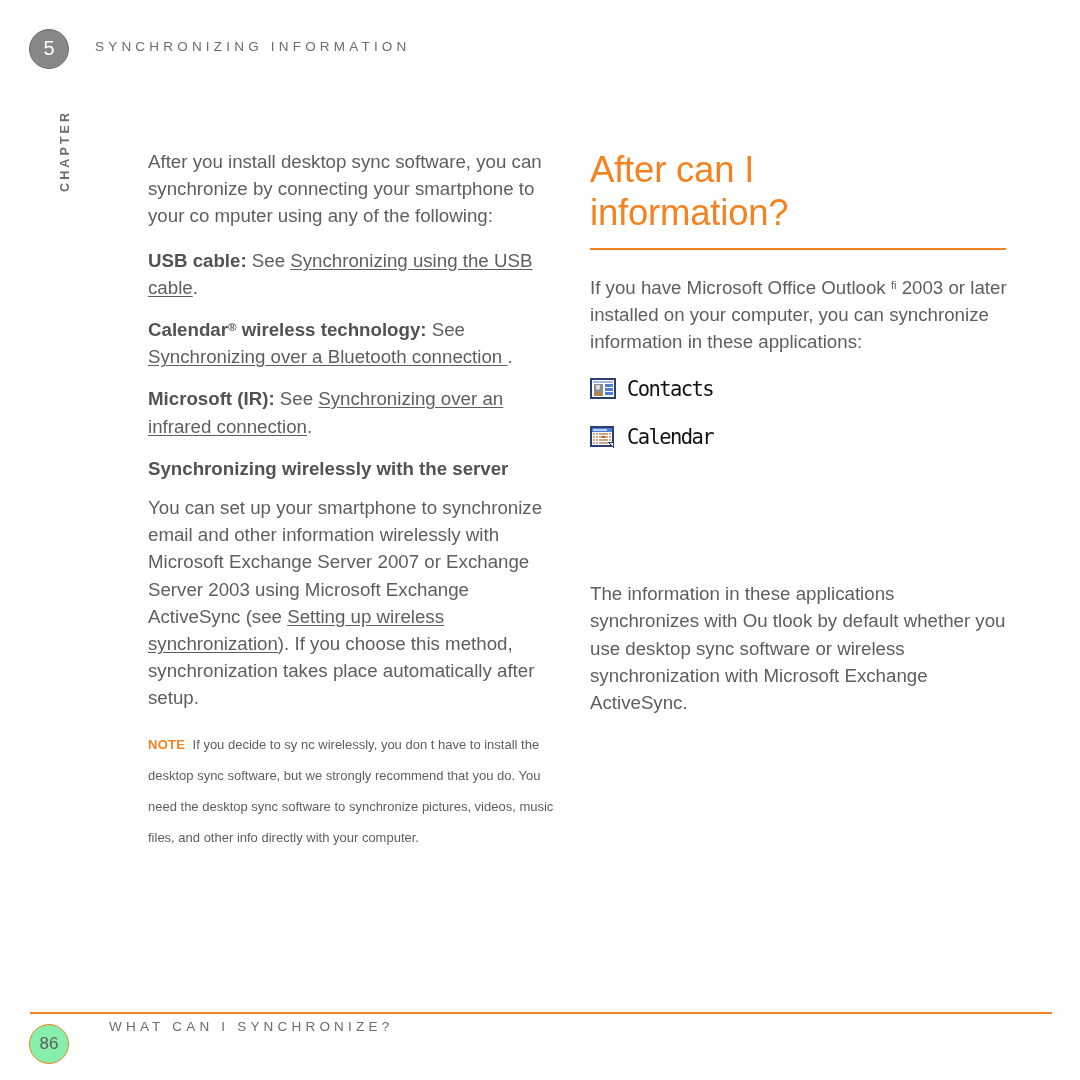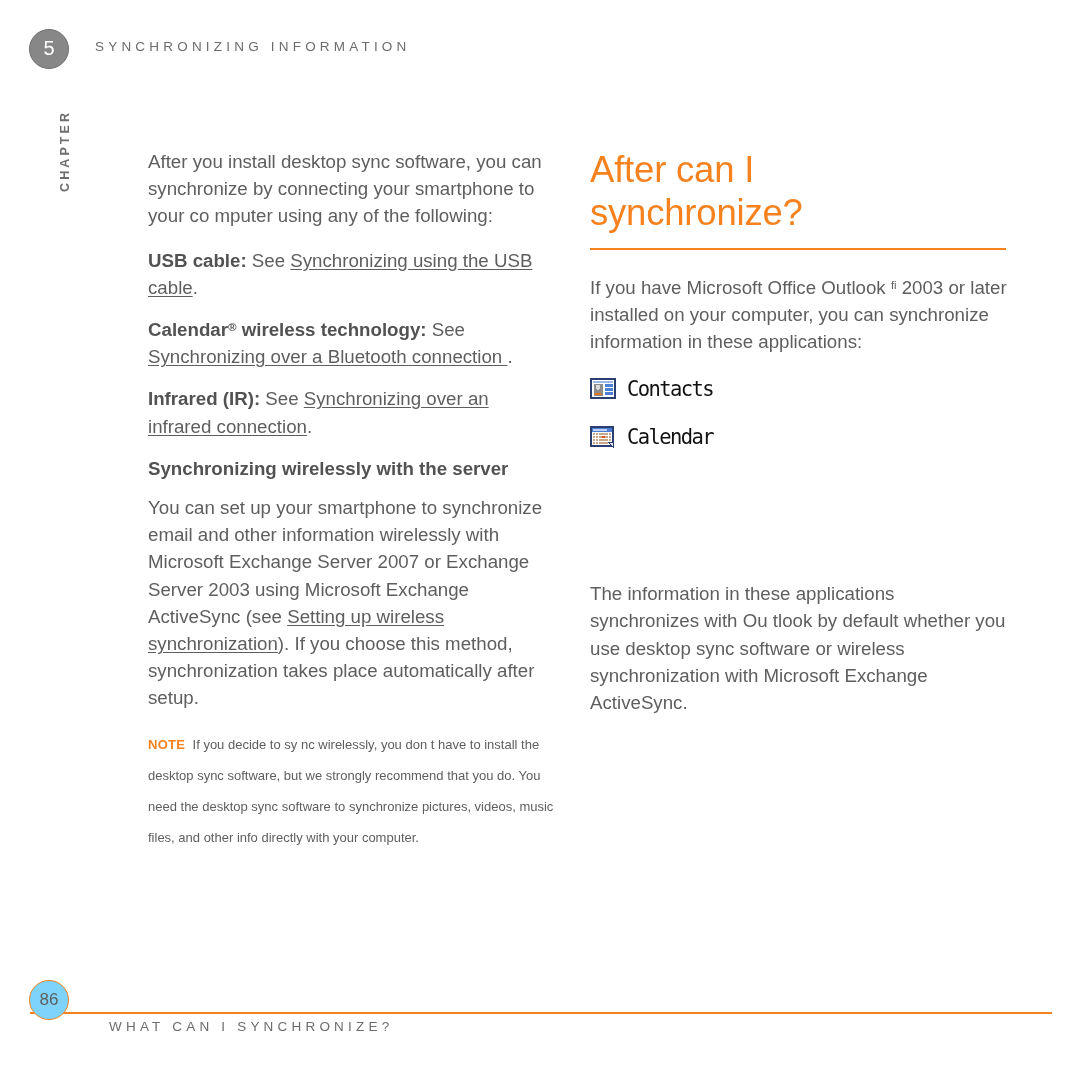--- a/index.html
+++ b/index.html
@@ -201,26 +201,26 @@
     position: absolute;
     left: 30px;
     top: 16px;
     width: 1022px;
     height: 1.5px;
     background: #F5821F;
   }
   .footer-page-num {
     position: absolute;
     left: 29px;
-    top: 980px;
+    top: 1024px;
     width: 40px;
     height: 40px;
     border-radius: 50%;
     border: 1.6px solid #F5821F;
-    background: #7dd3fc;
+    background: #86efac;
     box-sizing: border-box;
     color: #5e5e5e;
     font-size: 17px;
     line-height: 37px;
     text-align: center;
   }
   .footer-title {
     position: absolute;
     left: 109px;
     top: 1019px;
@@ -248,40 +248,40 @@
 
   <p class="lead-par">
     <b>USB cable:</b><span> See </span><span class="xref">Synchronizing using the USB cable</span><span>.</span>
   </p>
 
   <p class="lead-par">
     <b><span>Calendar</span><sup class="reg">®</sup><span> wireless technology:</span></b><span> See </span><span class="xref">Synchronizing over a Bluetooth connection </span><span>.</span>
   </p>
 
   <p class="lead-par">
-    <b>Infrared (IR):</b><span> See </span><span class="xref">Synchronizing over an infrared connection</span><span>.</span>
+    <b>Microsoft (IR):</b><span> See </span><span class="xref">Synchronizing over an infrared connection</span><span>.</span>
   </p>
 
   <h2 class="sub-head">Synchronizing wirelessly with the server</h2>
 
   <p class="body-par">
     <span>You can set up your smartphone to synchronize email and other information wirelessly with Microsoft Exchange Server 2007 or Exchange Server 2003 using Microsoft Exchange ActiveSync (see </span><span class="xref">Setting up wireless synchronization</span><span>). If you choose this method, synchronization takes place automatically after setup.</span>
   </p>
 
   <p class="note-par">
     <span class="note-label">NOTE</span>&nbsp; <span>If you decide to sy nc wirelessly, you don t have to install the desktop sync software, but we strongly recommend that you do. You need the desktop sync software to synchronize pictures, videos, music files, and other info directly with your computer.</span>
   </p>
 
 </div>
 
 <div id="right-column">
 
   <h1 class="page-title">
     <span>After can I</span><br>
-    <span>synchronize?</span>
+    <span>information?</span>
   </h1>
   <div class="title-rule"></div>
 
   <p class="body-par">
     <span>If you have Microsoft Office Outlook </span><sup class="tm-glyph">fi</sup><span> 2003 or later installed on your computer, you can synchronize information in these applications:</span>
   </p>
 
   <ul class="app-list">
 
     <li class="app-item">

